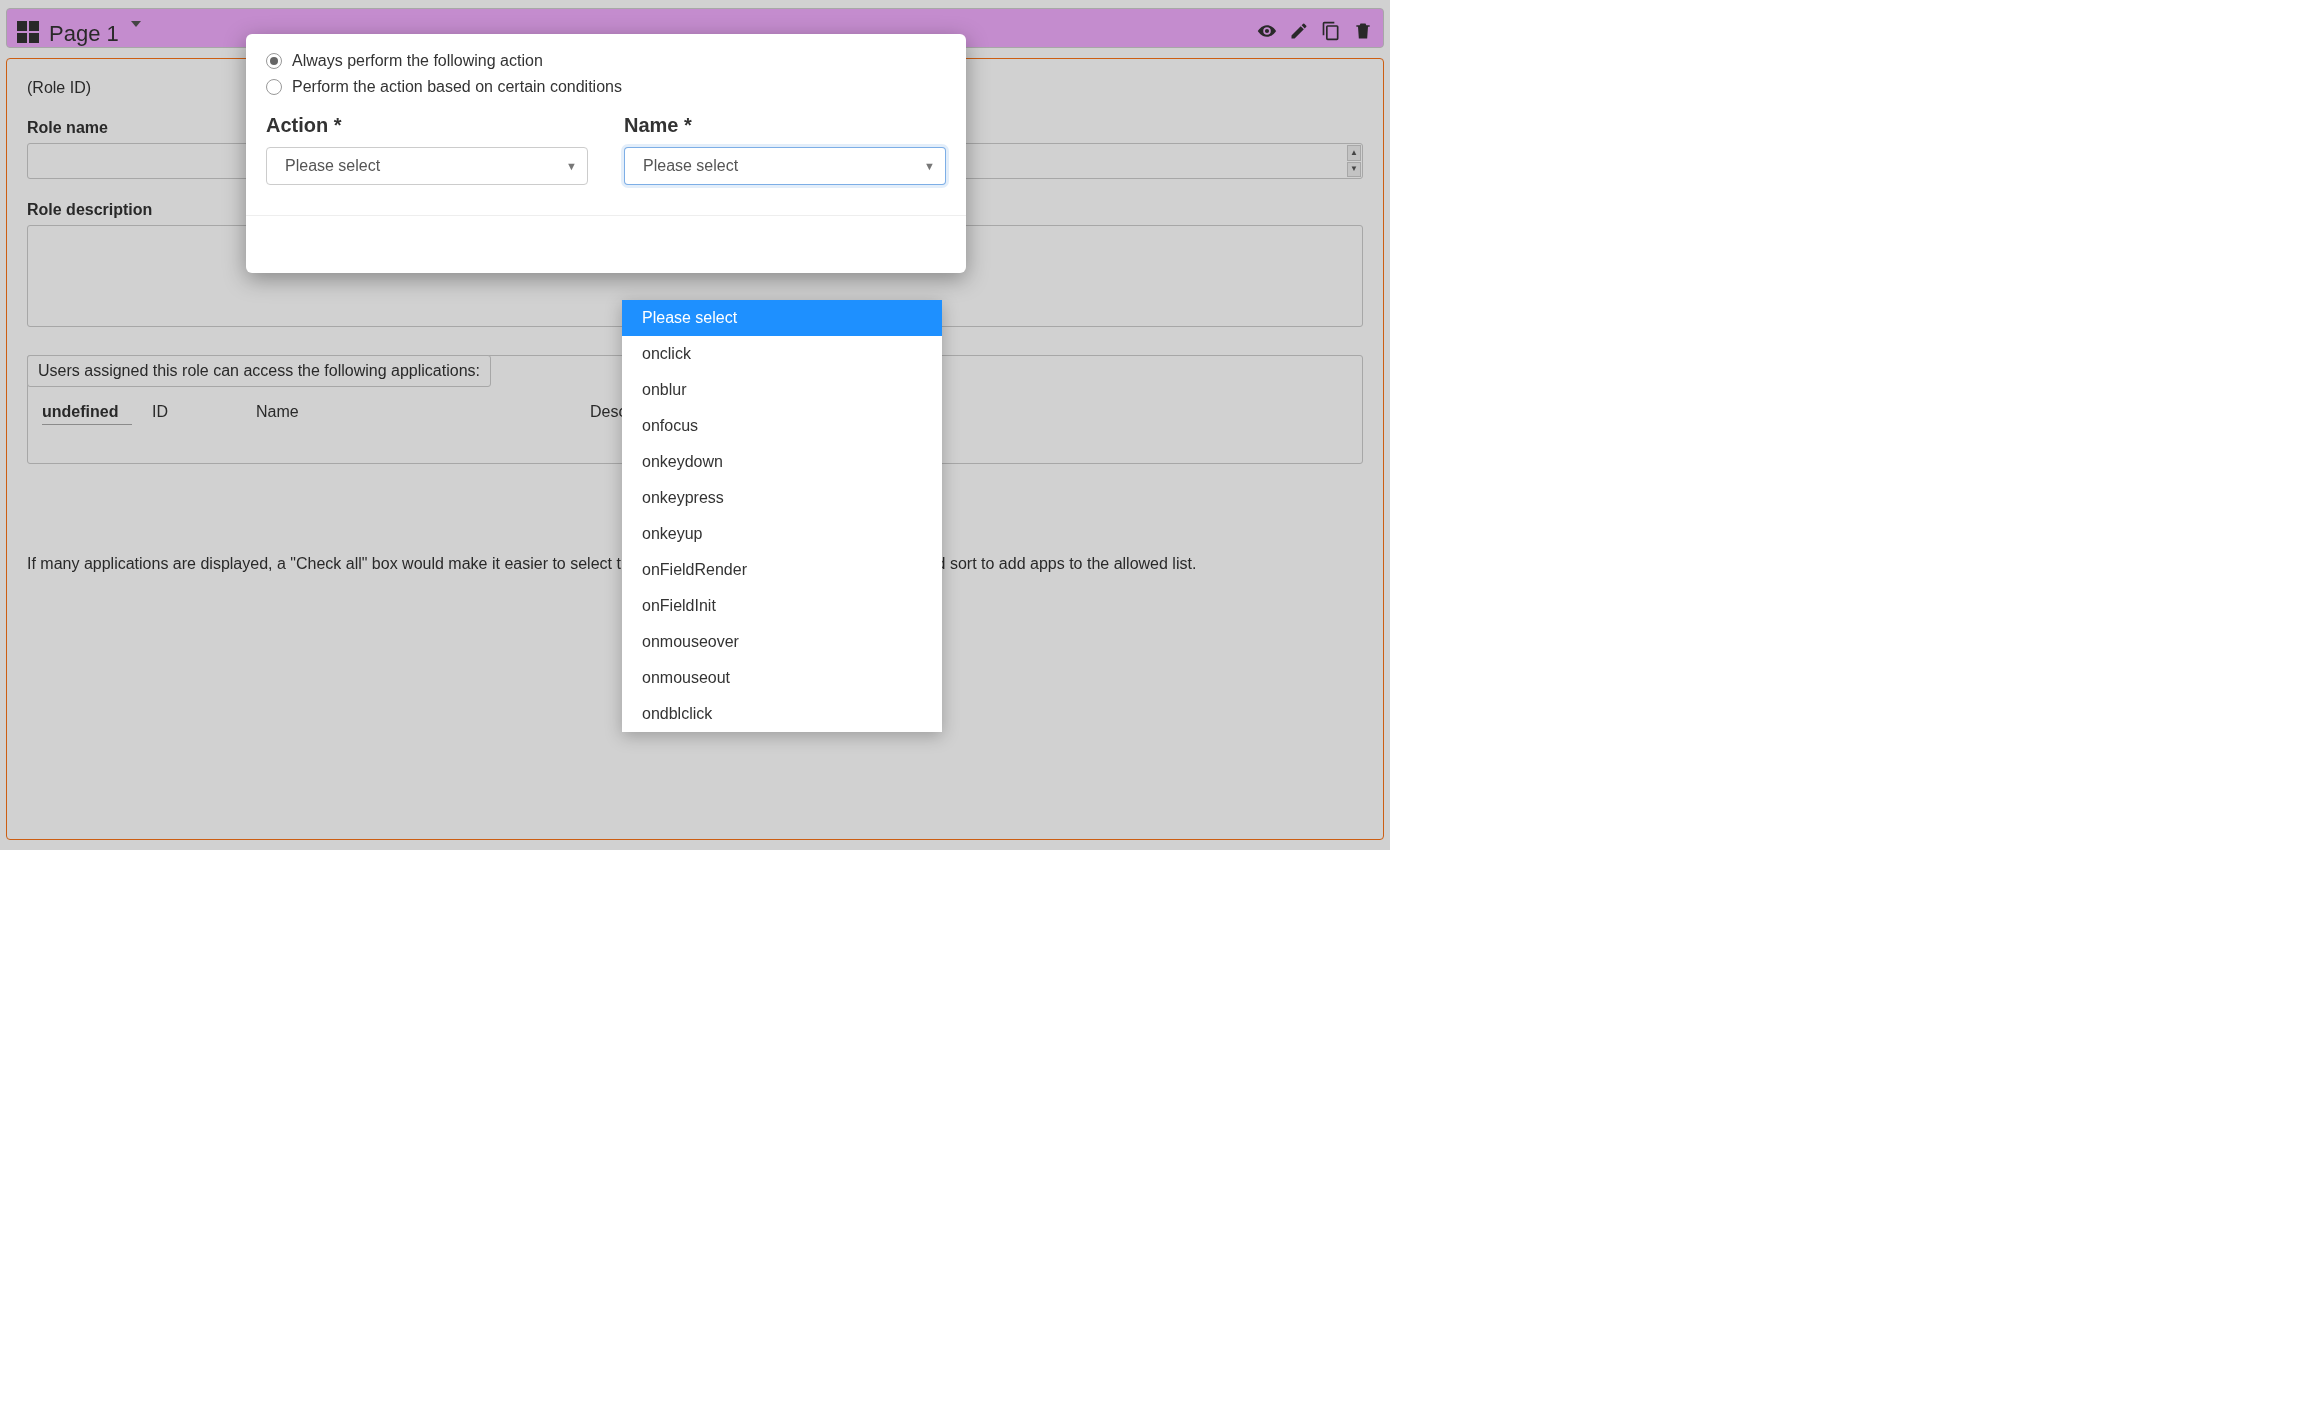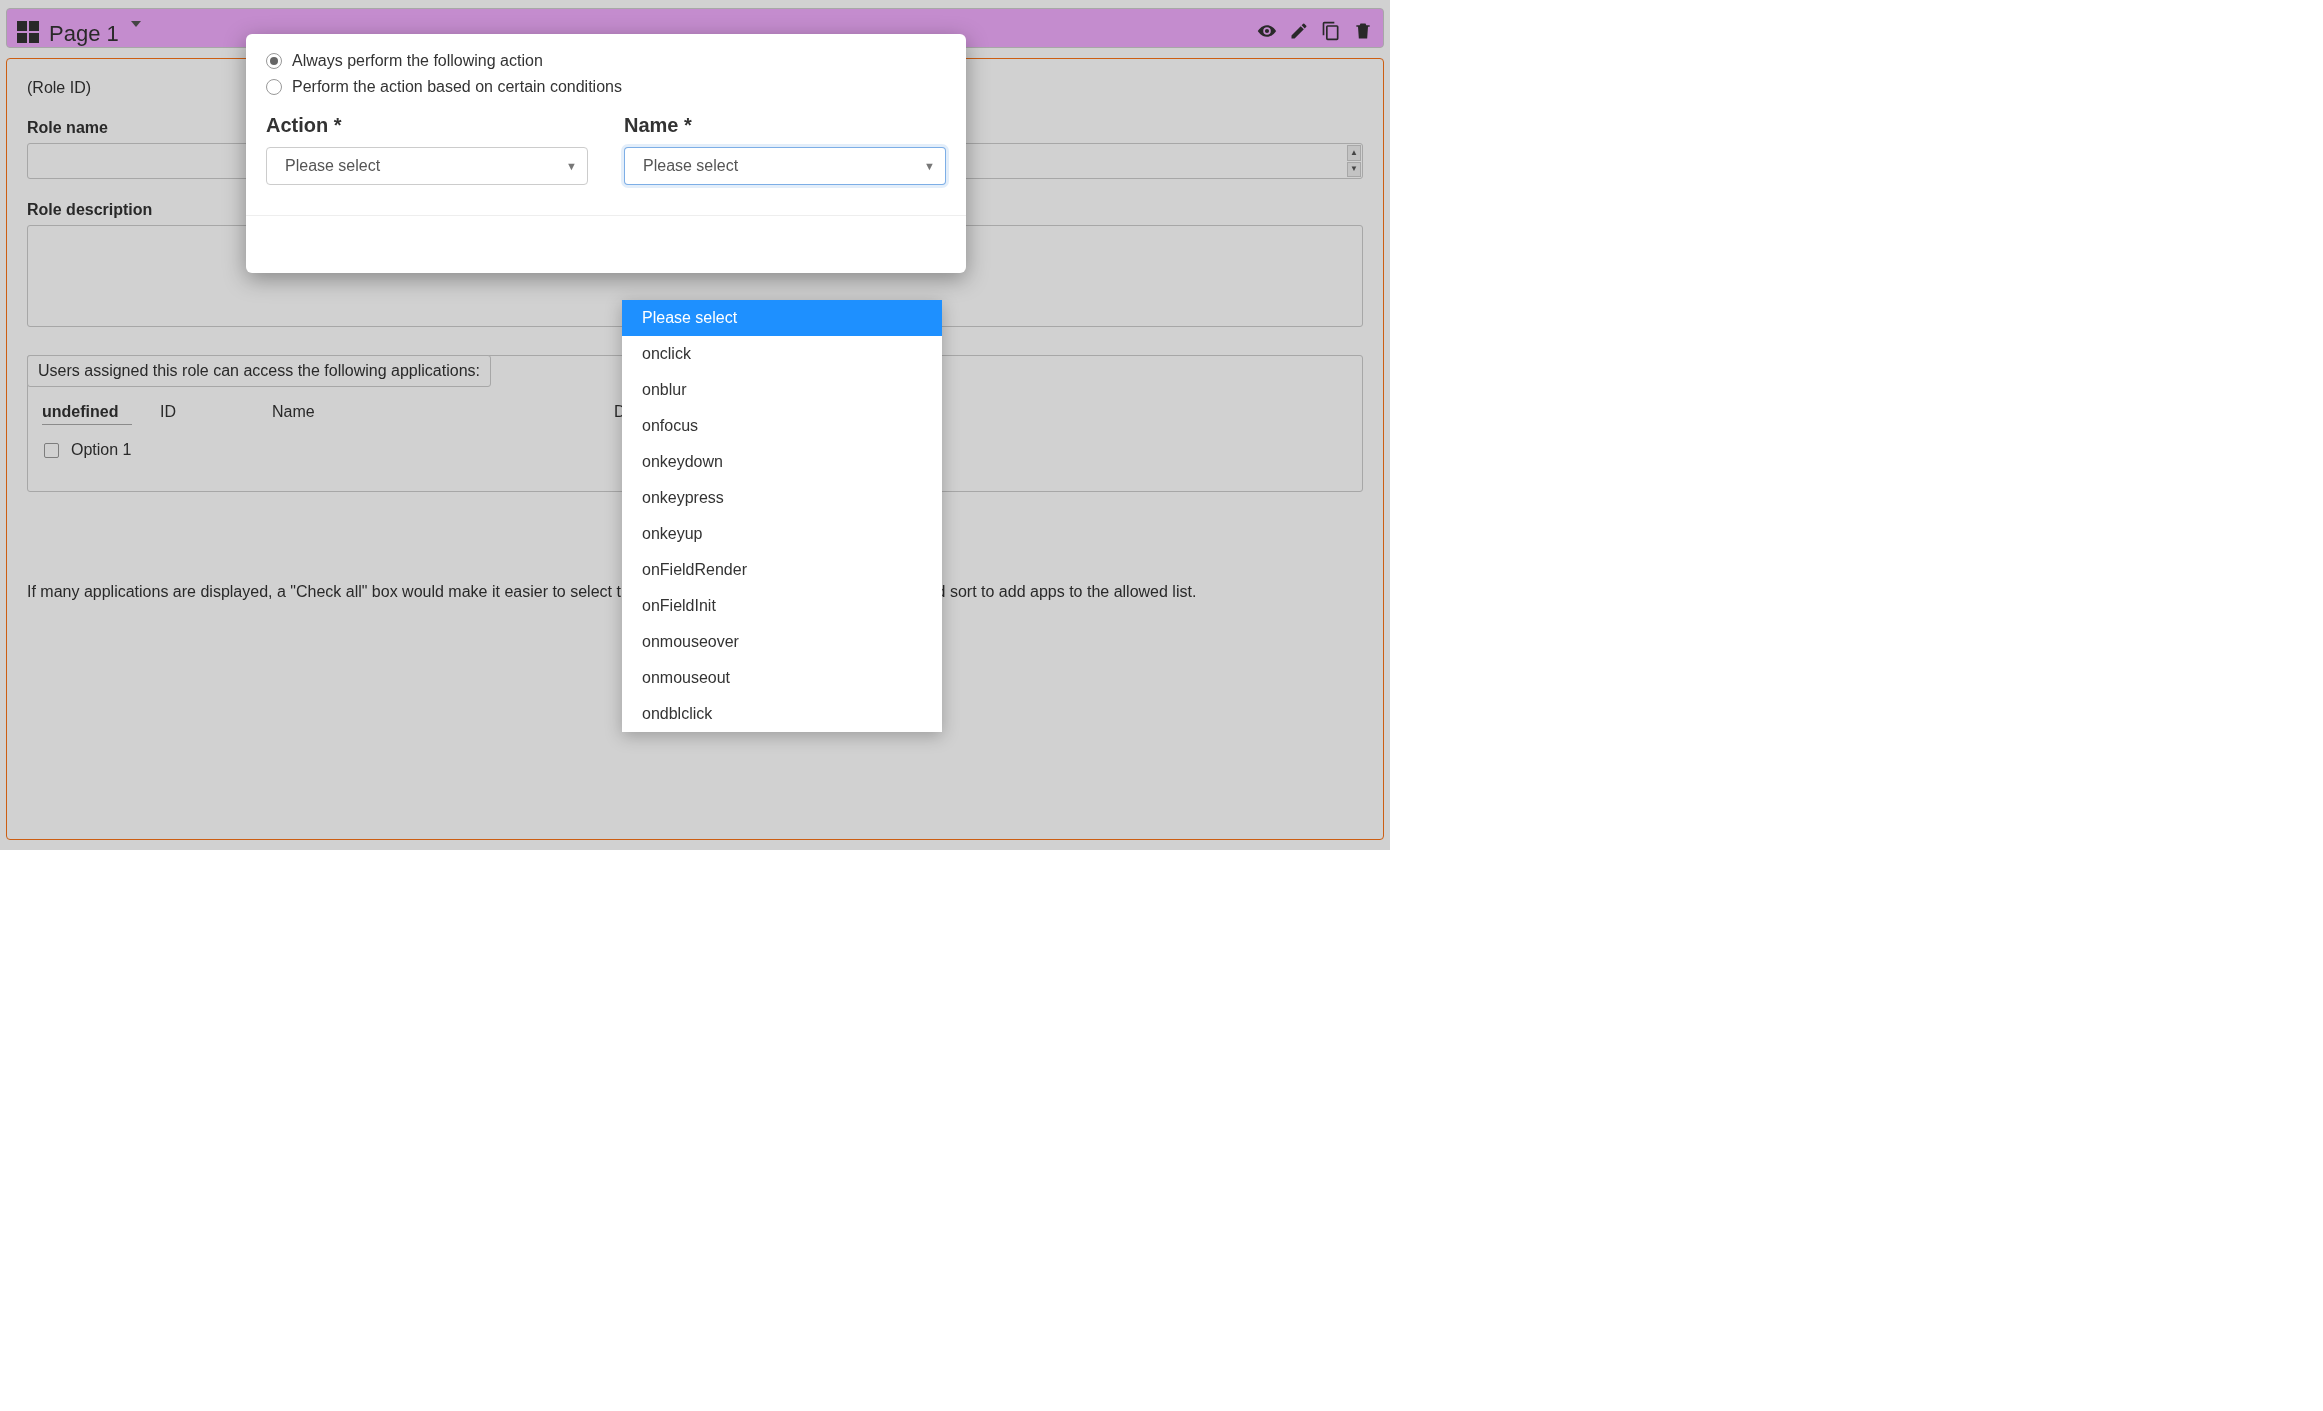--- a/index.html
+++ b/index.html
@@ -96,21 +96,21 @@
     border-radius: 3px;
     padding: 6px 10px;
     margin: -1px 0 0 -1px;
     background:#fff;
     font-size: 16px;
   }
   .apps-table {
     width: 100%;
     padding: 8px 14px 26px 14px;
   }
-  .apps-header { display:flex; gap: 12px; padding: 8px 0 12px 0; font-size:16px; color:#333;}
+  .apps-header { display:flex; gap: 4px; padding: 8px 0 12px 0; font-size:16px; color:#333;}
   .hcol-undef { width: 90px; font-weight:700; border-bottom:1px solid #aaa; padding-bottom:3px; margin-right:16px;}
   .hcol-id { width: 100px;}
   .hcol-name { width: 330px; }
   .hcol-desc { flex:1; }
   .apps-row { display:flex; align-items:center; gap: 12px; padding: 4px 0 6px 2px; font-size:16px;}
   .chk { width:15px; height:15px; border:1px solid #999; border-radius:2px; background:#fff; }
   .add-role-btn {
     display:block;
     margin: 28px auto 0 auto;
     padding: 8px 14px;
@@ -263,24 +263,20 @@
 
     <div class="apps-box" style="margin-top:28px;">
       <span class="apps-caption">Users assigned this role can access the following applications:</span>
       <div class="apps-table">
         <div class="apps-header">
           <span class="hcol-undef">undefined</span>
           <span class="hcol-id">ID</span>
           <span class="hcol-name">Name</span>
           <span class="hcol-desc">Description</span>
         </div>
-        <div class="apps-row">
-          <span class="chk"></span>
-          <span>Option 1</span>
-        </div>
       </div>
     </div>
 
     <button class="add-role-btn">Add role</button>
 
     <div class="bottom-note">If many applications are displayed, a "Check all" box would make it easier to select them all. It would also help to have search and sort to add apps to the allowed list.</div>
   </div>
 
   <div class="overlay"></div>
 

